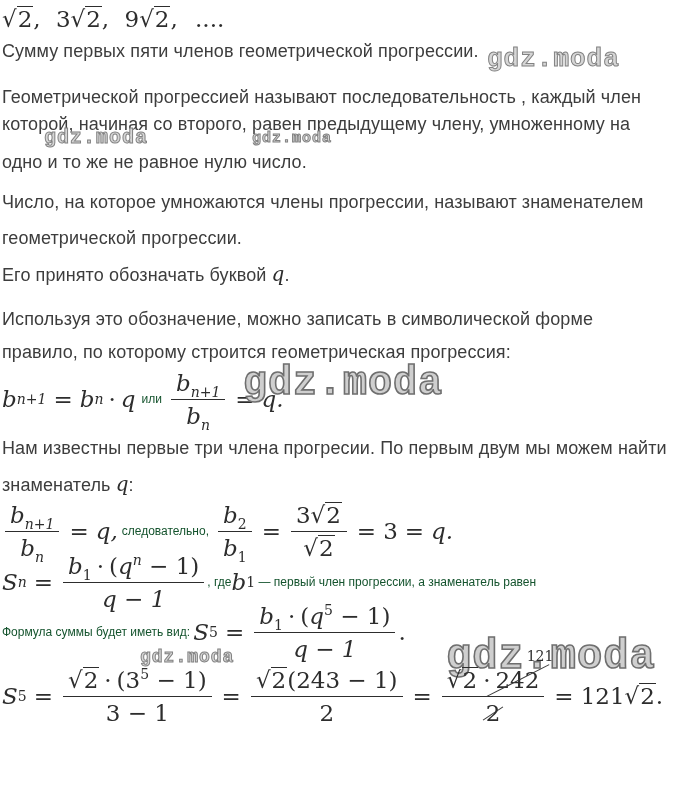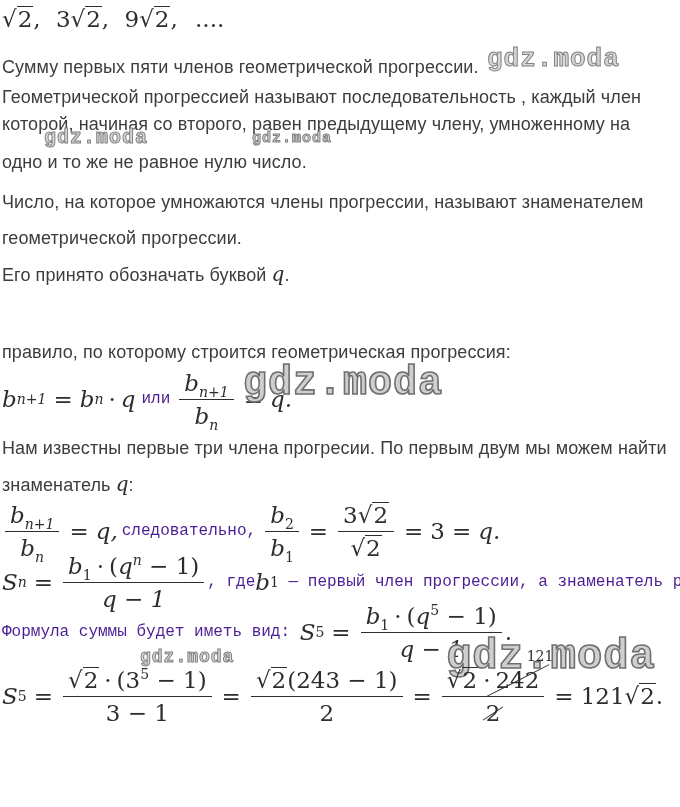--- a/index.html
+++ b/index.html
@@ -9,21 +9,21 @@
   }
   .row { position:absolute; left:2px; white-space:nowrap; }
   .sans { font-size:18px; line-height:22px; color:#3d3d3d; letter-spacing:0.1px; }
   .math { font-family:"DejaVu Serif","Liberation Serif",serif; color:#2d2d2d; font-size:23px; }
   .frow { display:flex; align-items:center; }
   .it { font-style:italic; }
   sub { font-size:14px; line-height:0; }
   sup { font-size:14px; line-height:0; vertical-align:9px; }
   .op { margin:0 7px; }
   .opd { margin:0 5px; }
-  .sans-in { font-family:Liberation Mono, monospace; font-size:16px; color:#4c1d95; }
+  .sans-in { font-family:Liberation Sans, sans-serif; font-size:12px; color:#14532d; }
   .fr { display:inline-block; text-align:center; vertical-align:middle; margin:0 3px; }
   .fr .nu { display:block; padding:0 5px 3px; border-bottom:1.5px solid #2d2d2d; }
   .fr .de { display:block; padding:3px 5px 0; }
   .sq { white-space:nowrap; }
   .sq .ov { display:inline-block; border-top:1.5px solid currentColor; line-height:1.08; padding:0 1px; }
   .wm {
     position:absolute; font-family:Liberation Mono, monospace; font-weight:700;
     white-space:nowrap; letter-spacing:1px;
     color:#d6d6d6; -webkit-text-stroke:1px #828282;
   }
@@ -50,36 +50,37 @@
 
 <div class="page">
 
   <div class="row math" style="top:6px;">
     <span class="sq"><span>√</span><span class="ov">2</span></span><span>,</span>
     <span style="margin-left:8px">3</span><span class="sq"><span>√</span><span class="ov">2</span></span><span>,</span>
     <span style="margin-left:8px">9</span><span class="sq"><span>√</span><span class="ov">2</span></span><span>,</span>
     <span style="margin-left:10px">....</span>
   </div>
 
-  <div class="row sans" style="top:56px;"><span>Сумму первых пяти членов геометрической прогрессии.</span></div>
+  <div class="row sans" style="top:40px;"><span>Сумму первых пяти членов геометрической прогрессии.</span></div>
   <div class="wm" style="left:487px;top:44px;font-size:26px;">gdz.moda</div>
 
   <div class="row sans" style="top:86px;"><span>Геометрической прогрессией называют последовательность , каждый член</span></div>
   <div class="row sans" style="top:113px;"><span>которой, начиная со второго, равен предыдущему члену, умноженному на</span></div>
   <div class="wm" style="left:44px;top:126px;font-size:20px;">gdz.moda</div>
   <div class="wm" style="left:252px;top:130px;font-size:15px;">gdz.moda</div>
   <div class="row sans" style="top:151px;"><span>одно и то же не равное нулю число.</span></div>
 
   <div class="row sans" style="top:191px;"><span>Число, на которое умножаются члены прогрессии, называют знаменателем</span></div>
   <div class="row sans" style="top:227px;"><span>геометрической прогрессии.</span></div>
 
   <div class="row sans" style="top:263px;">
     <span>Его принято обозначать буквой </span><span class="math it" style="font-size:20px;">q</span><span>.</span>
   </div>
 
+  <div class="row sans" style="top:308px;"><span>Используя это обозначение, можно записать в символической форме</span></div>
   <div class="row sans" style="top:341px;"><span>правило, по которому строится геометрическая прогрессия:</span></div>
 
   <div class="row frow math" style="top:371px;height:56px;">
     <span class="it">b</span>
       <sub class="it">n+1</sub>
     <span class="op">=</span>
     <span class="it">b</span>
       <sub class="it">n</sub>
     <span class="opd">·</span>
     <span class="it">q</span>

